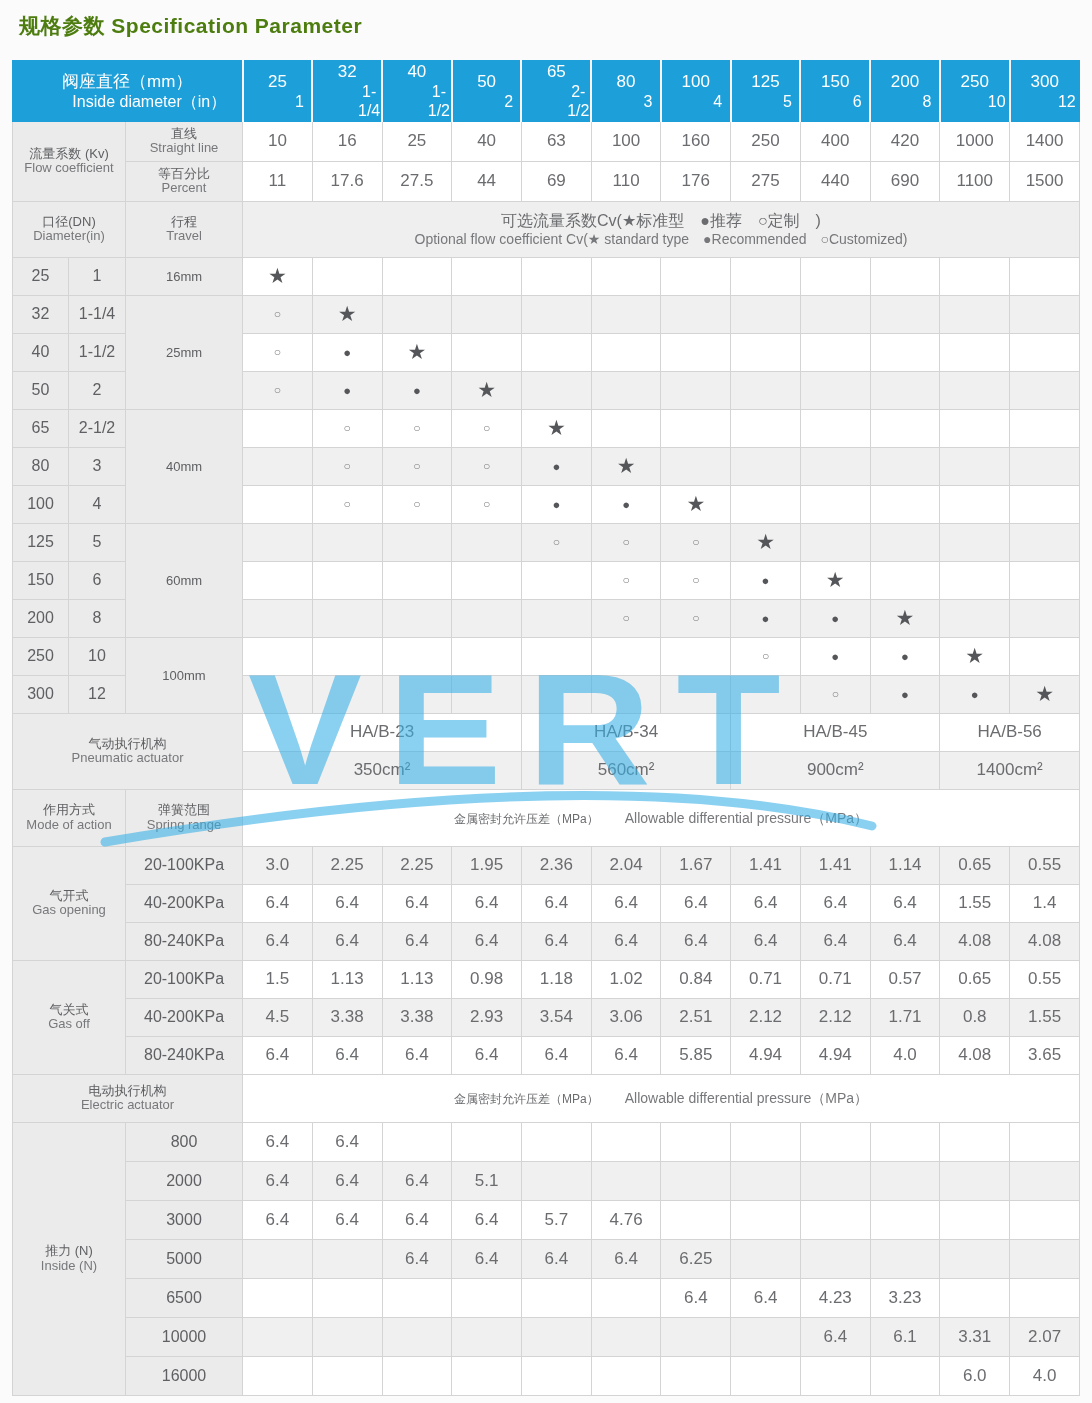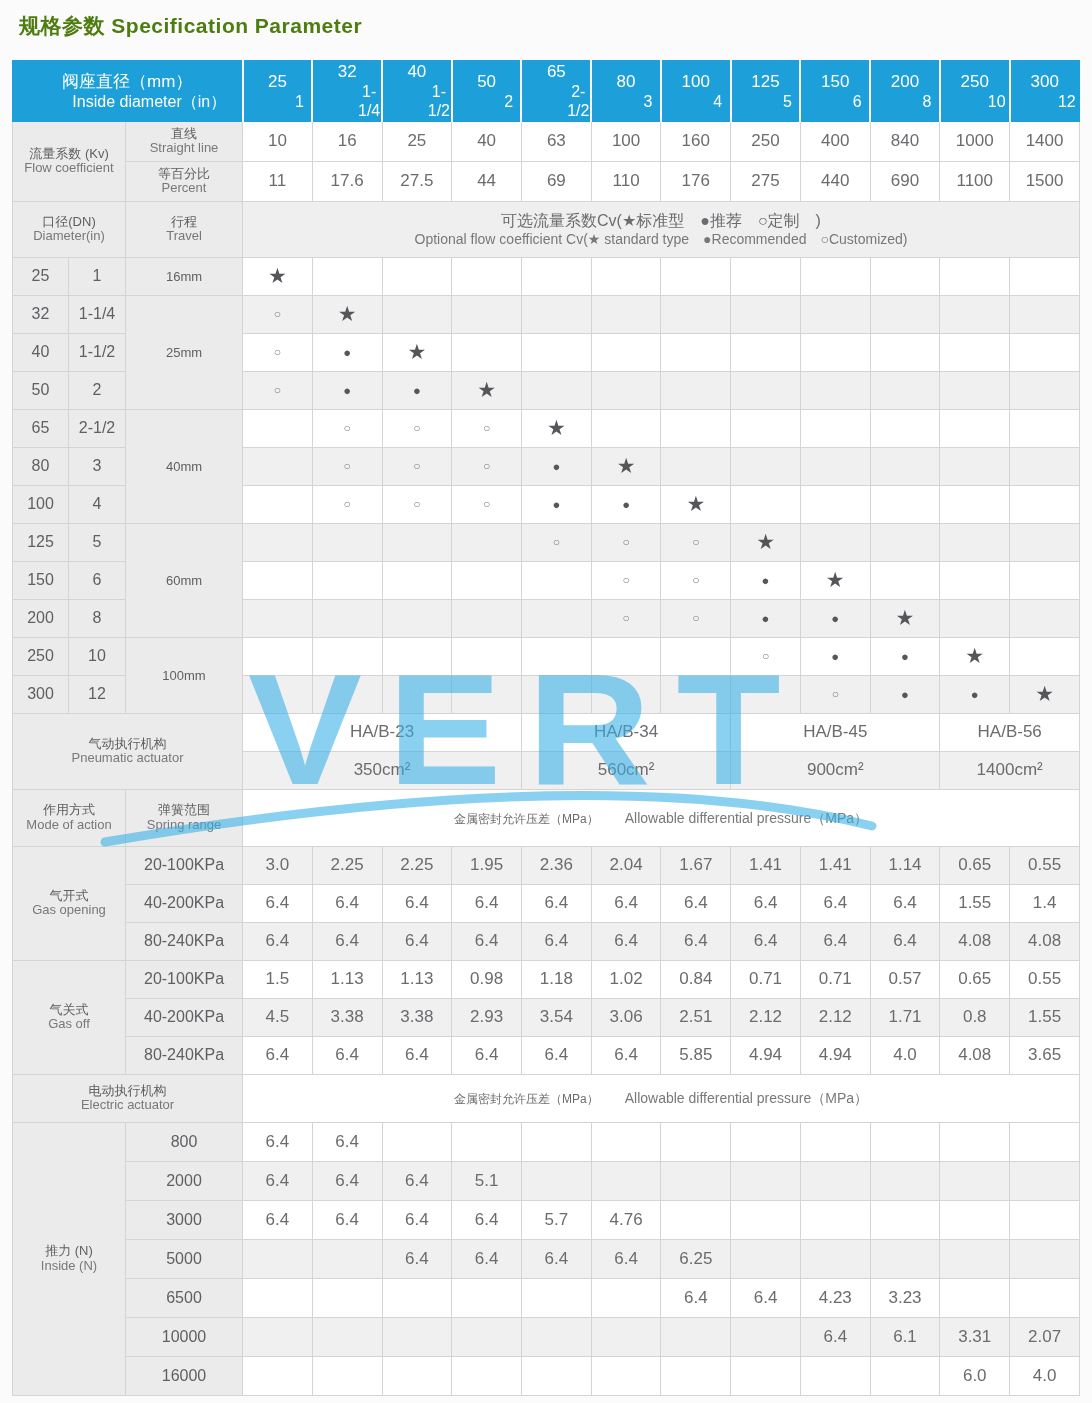--- a/index.html
+++ b/index.html
@@ -139,21 +139,21 @@
           </td>
           <td class="val">10</td>
           <td class="val">16</td>
           <td class="val">25</td>
           <td class="val">40</td>
           <td class="val">63</td>
           <td class="val">100</td>
           <td class="val">160</td>
           <td class="val">250</td>
           <td class="val">400</td>
-          <td class="val">840</td>
+          <td class="val">420</td>
           <td class="val">1000</td>
           <td class="val">1400</td>
         </tr>
         <tr class="h-kv">
           <td class="lab">
             <div class="zh">等百分比</div>
             <div class="en">Percent</div>
           </td>
           <td class="val">11</td>
           <td class="val">17.6</td>

